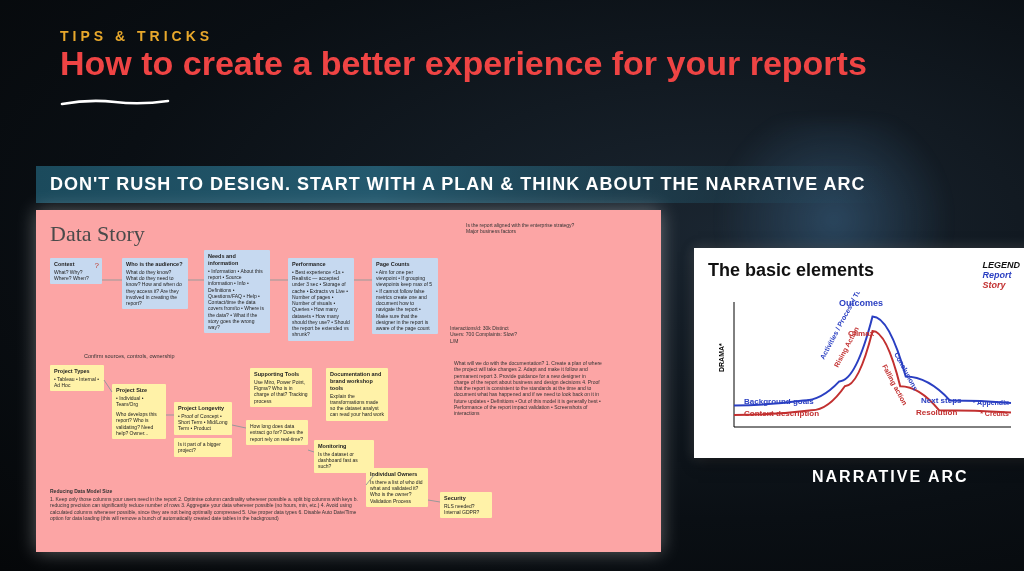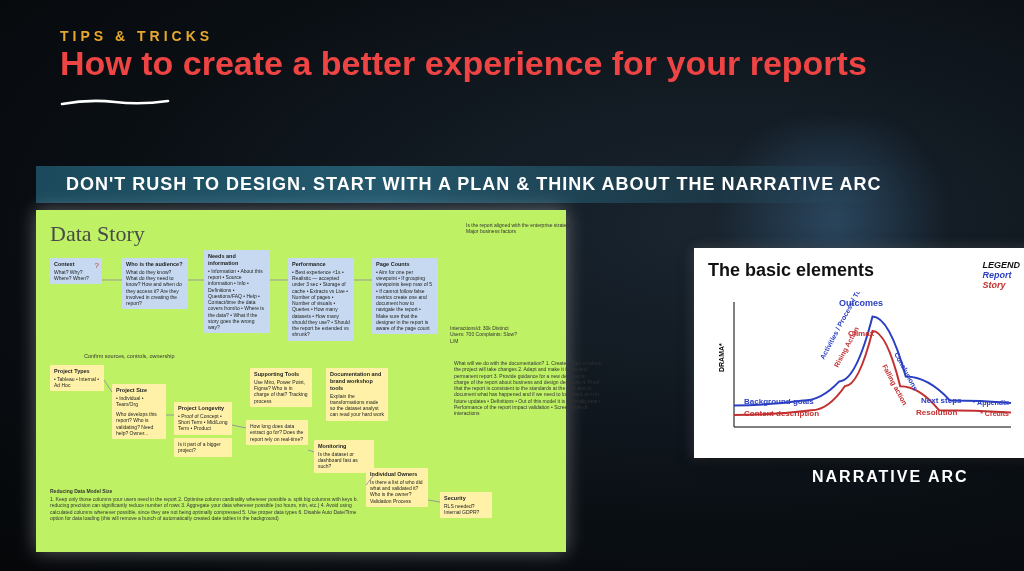--- a/index.html
+++ b/index.html
@@ -28,30 +28,30 @@
     font-weight: 600;
     color: #ef4444;
   }
   .underline {
     position: absolute; left: 60px; top: 94px; width: 110px; height: 10px;
   }
   .underline svg { width:100%; height:100%; }
   .subhead {
     position: absolute; left: 36px; top: 166px;
     background: linear-gradient(90deg, #1b4a5c 0%, #24596e 40%, rgba(36,89,110,0) 100%);
-    padding: 8px 22px 8px 30px;
+    padding: 8px 22px 8px 14px;
     font-weight: 700;
     font-size: 18px;
     letter-spacing: 1px;
   }
 
   
   .card-story {
-    position:absolute; left:36px; top:210px; width:530px; height:342px;
-    background:#bef264; color:#222;
+    position:absolute; left:36px; top:210px; width:625px; height:342px;
+    background:#fca5a5; color:#222;
     box-shadow: 0 0 18px rgba(255,255,255,0.35);
     padding: 10px 14px 8px 14px;
     font-size: 5px;
     line-height: 1.25;
   }
   .card-story .ds-title {
     font-size: 22px; font-weight: 400; color:#4a4a4a; margin-bottom:8px;
     font-family: Georgia, serif;
   }
   .sticky {

